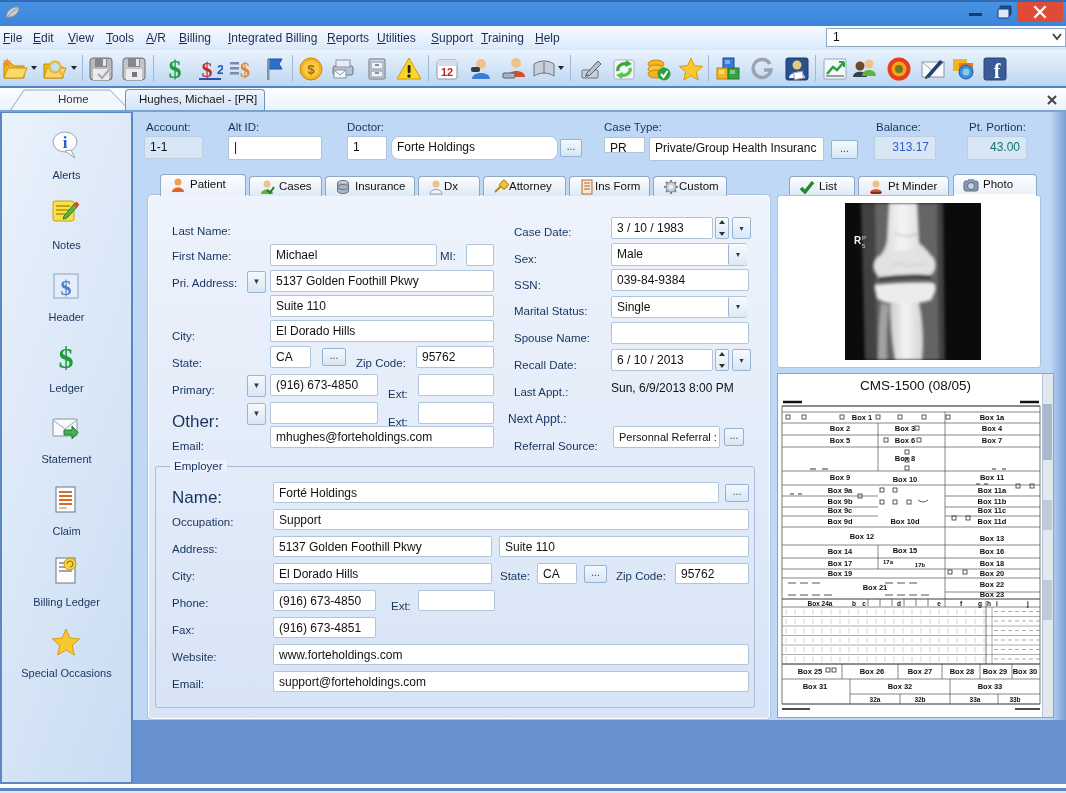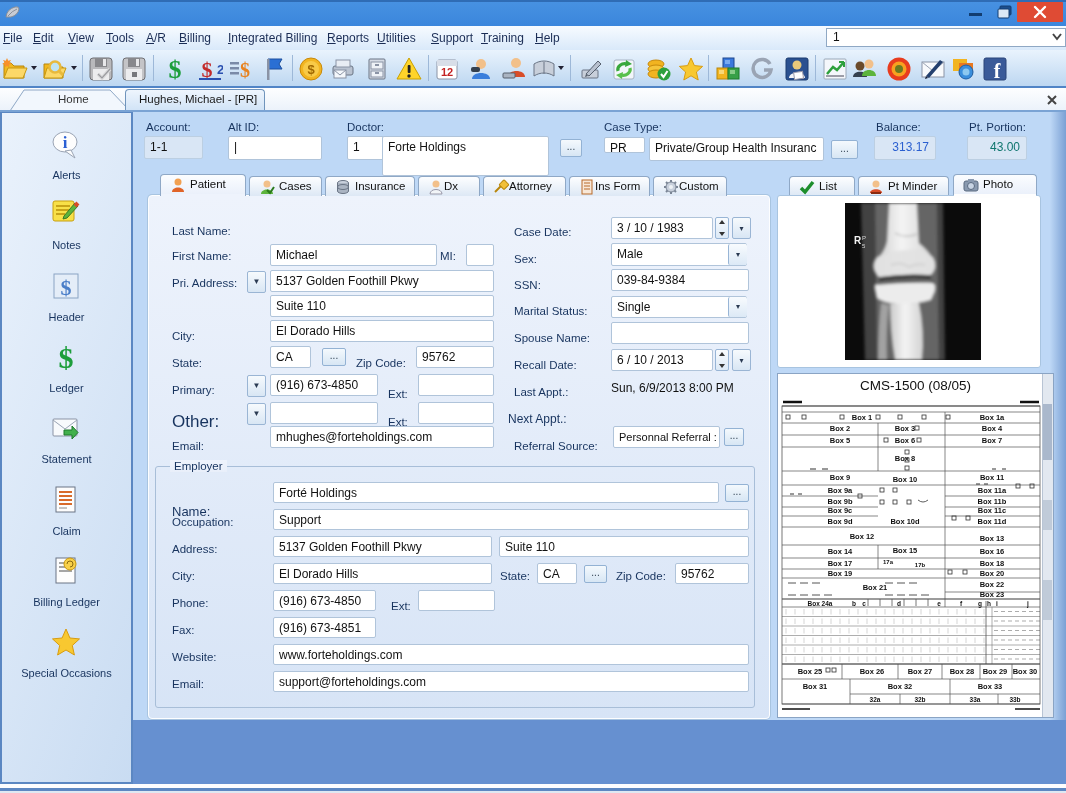--- a/index.html
+++ b/index.html
@@ -292,21 +292,21 @@
       <span style="">1-1</span>
     </div>
 <div class="lbl" style="left:228px;top:121px;font-size:11.5px">Alt ID:</div>
 <div class="inp " style="left:228px;top:136px;width:94px;height:24px;">
       <span style="">|</span>
     </div>
 <div class="lbl" style="left:347px;top:121px;font-size:11.5px">Doctor:</div>
 <div class="inp " style="left:347px;top:136px;width:40px;height:24px;">
       <span style="">1</span>
     </div>
-<div class="inp " style="left:382px;top:136px;width:167px;height:40px;">
+<div class="inp " style="left:391px;top:136px;width:167px;height:24px;border-radius:8px;">
       <span style="">Forte Holdings</span>
     </div>
 <div class="btn3" style="left:560px;top:139px;width:22px;height:18px;font-size:10px;line-height:14px">...</div>
 <div class="lbl" style="left:604px;top:121px;font-size:11.5px">Case Type:</div>
 <div class="inp " style="left:604px;top:137px;width:41px;height:16px;">
       <span style="">PR</span>
     </div>
 <div class="inp " style="left:649px;top:137px;width:175px;height:24px;">
       <span style="">Private/Group Health Insuranc</span>
     </div>
@@ -865,21 +865,21 @@
 <div class="lbl" style="left:514px;top:386px;font-size:11.5px">Last Appt.:</div>
 <div class="abs" style="left:611px;top:381px;font-size:12px;color:#111;white-space:nowrap">Sun, 6/9/2013 8:00 PM</div>
 <div class="lbl" style="left:508px;top:412px;font-size:12px">Next Appt.:</div>
 <div class="lbl" style="left:514px;top:440px;font-size:11.5px">Referral Source:</div>
 <div class="inp " style="left:613px;top:426px;width:107px;height:22px;">
       <span style="font-size:11px;top:4px">Personnal Referral :</span>
     </div>
 <div class="btn3" style="left:724px;top:428px;width:20px;height:18px;font-size:10px;line-height:14px">...</div>
 <div class="abs" style="left:155px;top:466px;width:600px;height:242px;border:1px solid #a8bed8;border-radius:3px"></div>
 <div class="abs" style="left:170px;top:460px;background:linear-gradient(#eef3fc,#e9effa);padding:0 4px;font-size:11.5px;color:#17335e">Employer</div>
-<div class="lbl" style="left:172px;top:504px;font-size:13px">Name:</div>
+<div class="lbl" style="left:172px;top:488px;font-size:17px">Name:</div>
 <div class="inp " style="left:273px;top:482px;width:446px;height:21px;">
       <span style="">Forté Holdings</span>
     </div>
 <div class="btn3" style="left:725px;top:484px;width:24px;height:18px;font-size:10px;line-height:14px">...</div>
 <div class="lbl" style="left:172px;top:516px;font-size:11.5px">Occupation:</div>
 <div class="inp " style="left:273px;top:509px;width:476px;height:21px;">
       <span style="">Support</span>
     </div>
 <div class="lbl" style="left:172px;top:543px;font-size:11.5px">Address:</div>
 <div class="inp " style="left:273px;top:536px;width:219px;height:21px;">

